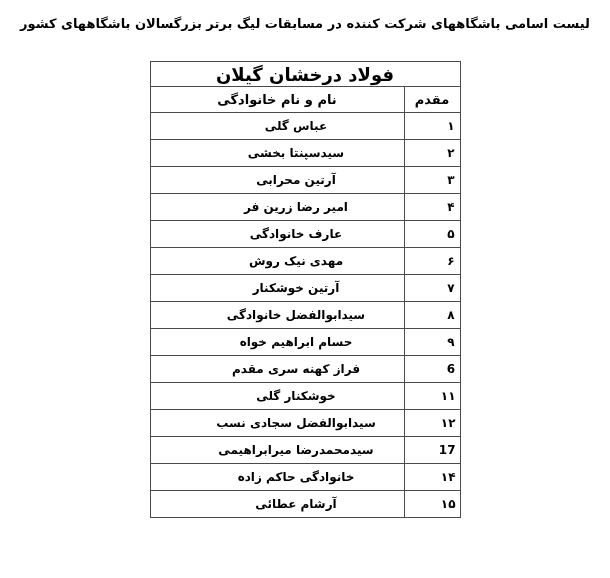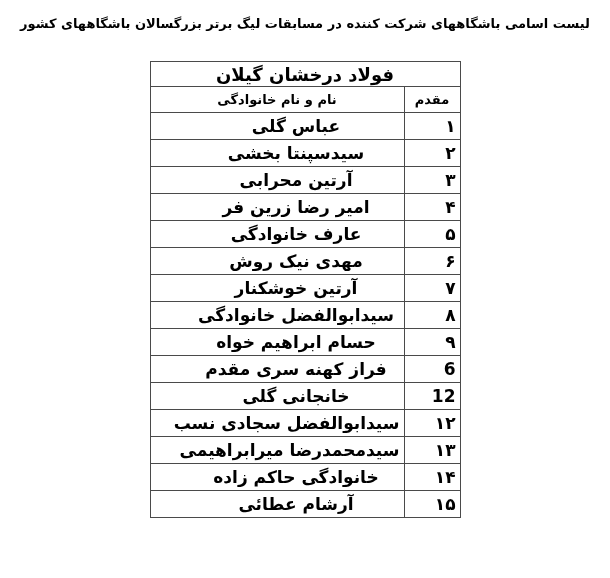--- a/index.html
+++ b/index.html
@@ -55,21 +55,21 @@
     font-size: 18px;
   }
   th.col-header {
     height: 25px;
     font-size: 13px;
   }
   col.col-no   { width: 56px; }
   col.col-name { width: 254px; }
   tr.player-row td {
     height: 26px;
-    font-size: 17px;
+    font-size: 12px;
     padding-left: 42px;
   }
   td.no-cell { font-size: 13px; }
 </style>
 </head>
 <body>
 
 <div class="page">
 
   <div class="doc-title">
@@ -126,29 +126,29 @@
       </tr>
         <tr class="player-row">
         <td class="no-cell">۹</td>
         <td class="name-cell">حسام ابراهیم خواه</td>
       </tr>
         <tr class="player-row">
         <td class="no-cell">6</td>
         <td class="name-cell">فراز کهنه سری مقدم</td>
       </tr>
         <tr class="player-row">
-        <td class="no-cell">12</td>
-        <td class="name-cell">خانجانی گلی</td>
+        <td class="no-cell">۱۱</td>
+        <td class="name-cell">خوشکنار گلی</td>
       </tr>
         <tr class="player-row">
         <td class="no-cell">۱۲</td>
         <td class="name-cell">سیدابوالفضل سجادی نسب</td>
       </tr>
         <tr class="player-row">
-        <td class="no-cell">۱۳</td>
+        <td class="no-cell">17</td>
         <td class="name-cell">سیدمحمدرضا میرابراهیمی</td>
       </tr>
         <tr class="player-row">
         <td class="no-cell">۱۴</td>
         <td class="name-cell">خانوادگی حاکم زاده</td>
       </tr>
         <tr class="player-row">
         <td class="no-cell">۱۵</td>
         <td class="name-cell">آرشام عطائی</td>
       </tr>

